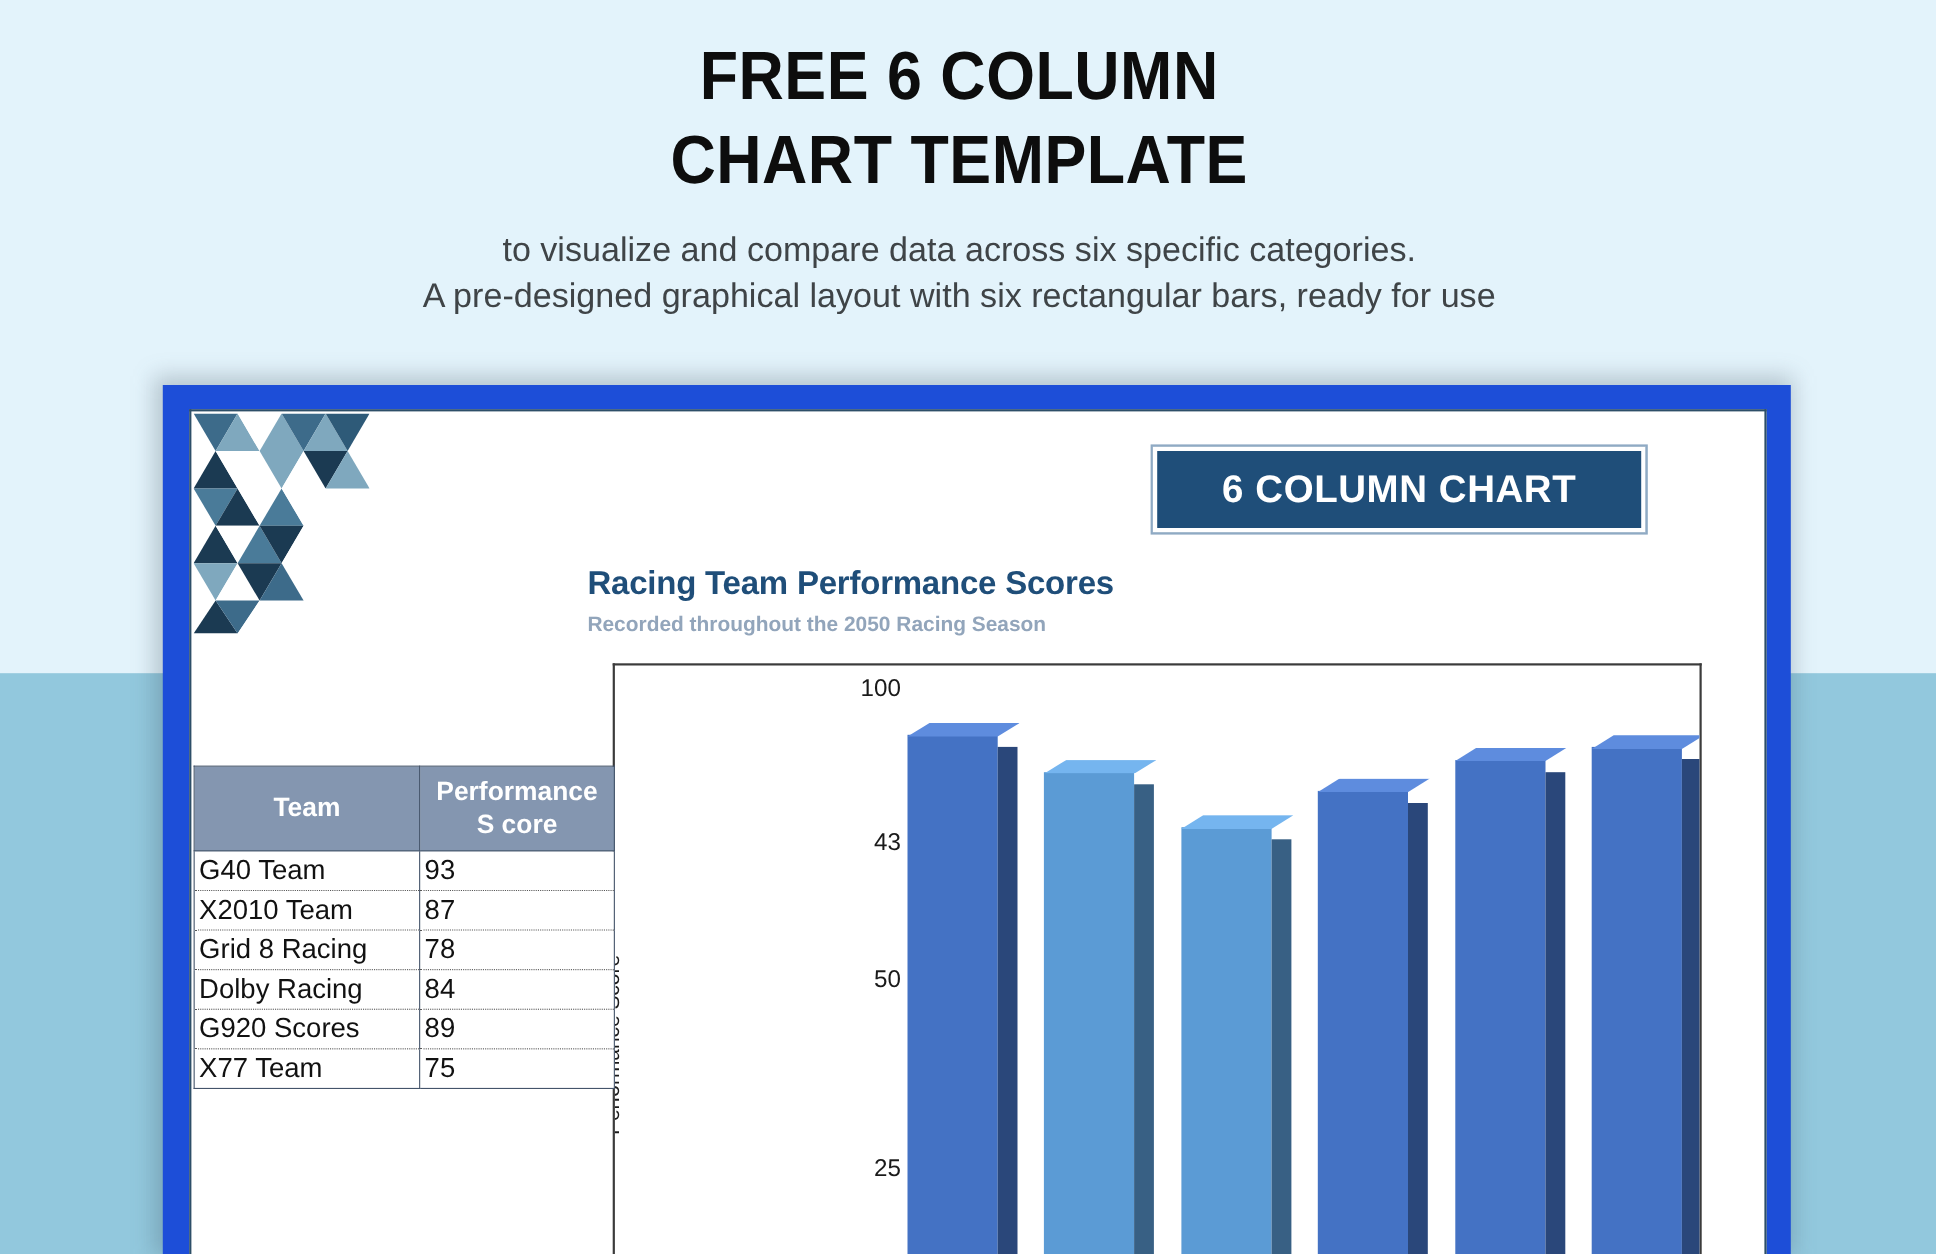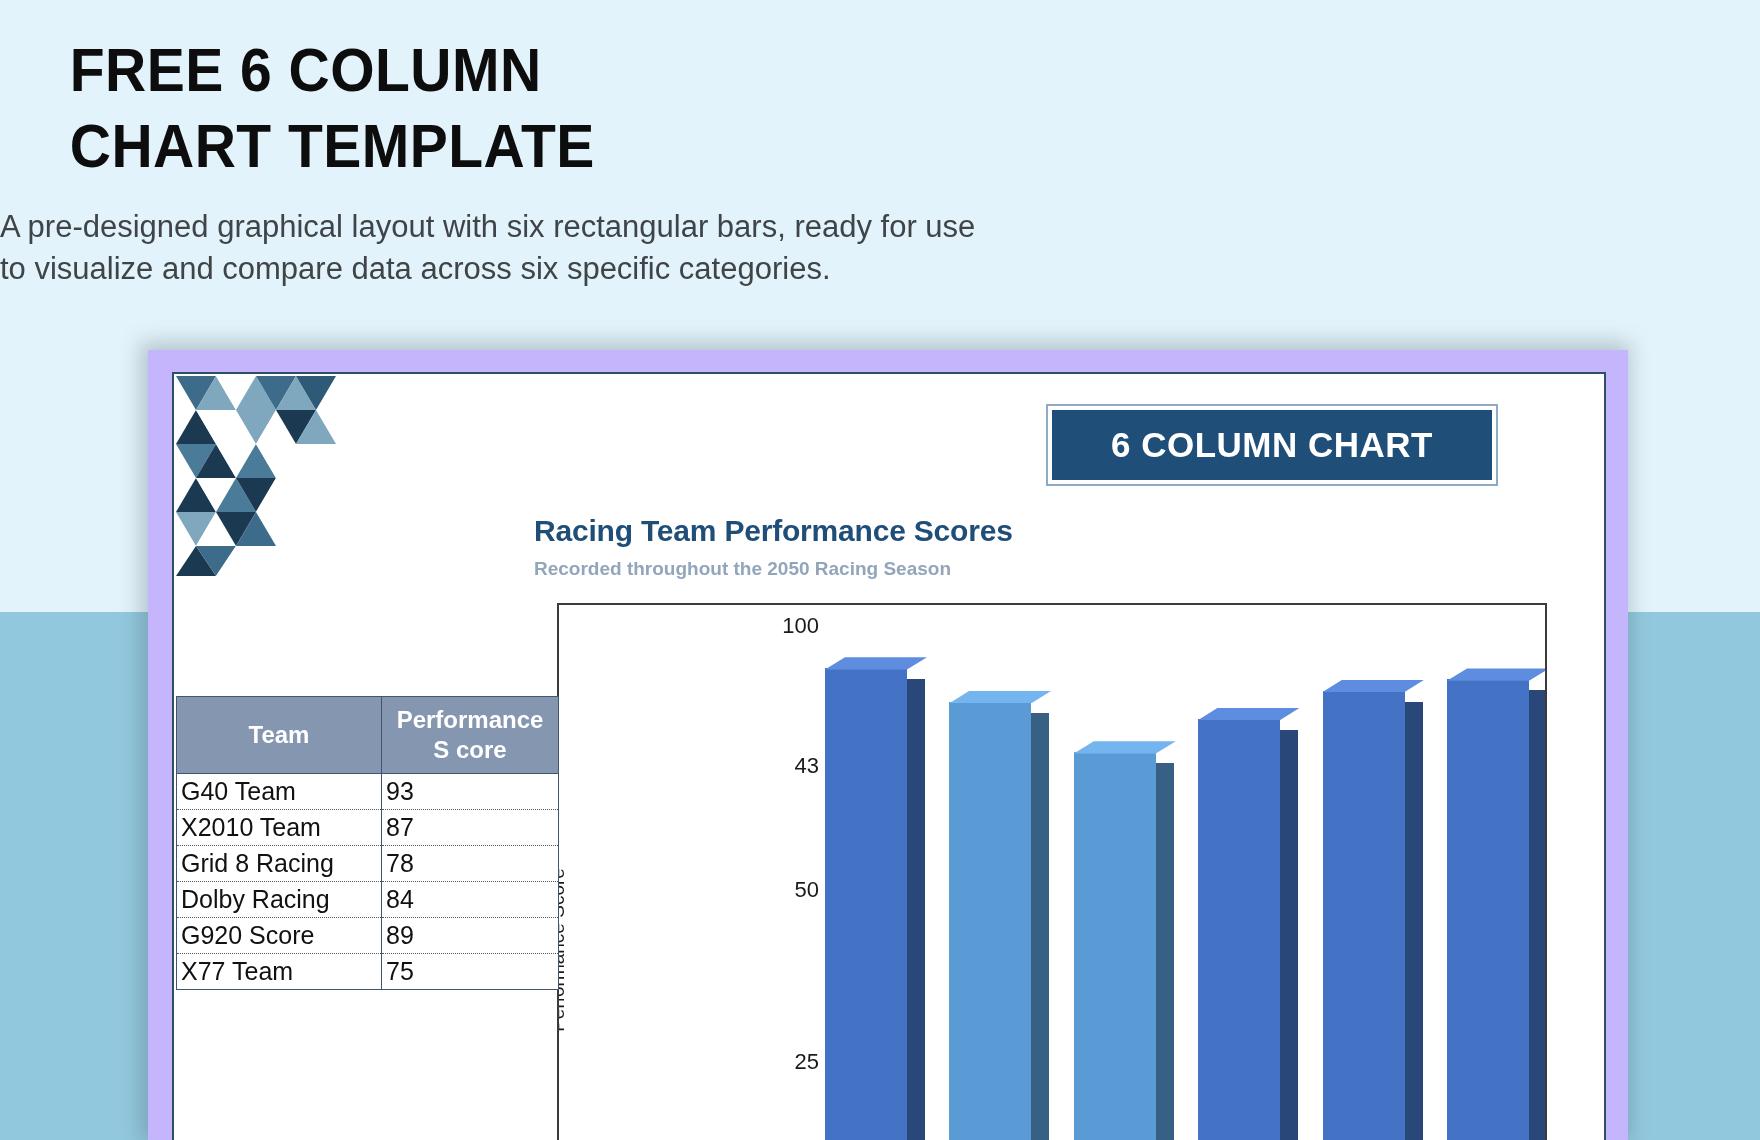--- a/index.html
+++ b/index.html
@@ -28,21 +28,21 @@
     left: 0; top: 612px;
     width: 1760px; height: 528px;
     background: #92c8dd;
   }
 
   
   .promo {
     position: absolute;
     left: 0; top: 0;
     width: 1744px;
-    text-align: left;
+    text-align: center;
     z-index: 5;
   }
   .promo-title {
     font-family: "Liberation Sans", sans-serif;
     font-weight: 700;
     font-size: 62px;
     line-height: 76px;
     letter-spacing: 0.5px;
     color: #0d0d0d;
     padding-top: 32px;
@@ -64,21 +64,21 @@
     left: 140px; top: 342px;
     width: 1490px; height: 800px;
     background: rgba(60,80,95,0.28);
     filter: blur(10px);
     z-index: 8;
   }
   .doc-card {
     position: absolute;
     left: 148px; top: 350px;
     width: 1480px; height: 790px;
-    background: #c4b5fd;
+    background: #1d4ed8;
     z-index: 10;
     overflow: hidden;
   }
   .doc-inner {
     position: absolute;
     left: 24px; top: 22px;
     width: 1434px; height: 768px;
     border: 2px solid #2d4f६8;
     border: 2px solid #2d4f68;
     border-bottom: none;
@@ -228,22 +228,22 @@
 
 <div class="bg-top"></div>
 <div class="bg-bottom"></div>
 
 <div class="promo">
   <div class="promo-title">
     <span class="line">FREE 6 COLUMN</span>
     <span class="line">CHART TEMPLATE</span>
   </div>
   <div class="promo-sub">
+    <span class="line">to visualize and compare data across six specific categories.</span>
     <span class="line">A pre-designed graphical layout with six rectangular bars, ready for use</span>
-    <span class="line">to visualize and compare data across six specific categories.</span>
   </div>
 </div>
 
 <div class="doc-shadow"></div>
 
 <div class="doc-card">
   <div class="doc-inner">
 
     <div class="mosaic">
       <svg width="160" height="200" viewBox="0 0 160 200" xmlns="http://www.w3.org/2000/svg">
@@ -364,21 +364,21 @@
           </tr>
           <tr>
             <td>Grid 8 Racing</td>
             <td>78</td>
           </tr>
           <tr>
             <td>Dolby Racing</td>
             <td>84</td>
           </tr>
           <tr>
-            <td>G920 Score</td>
+            <td>G920 Scores</td>
             <td>89</td>
           </tr>
           <tr>
             <td>X77 Team</td>
             <td>75</td>
           </tr>
         </tbody>
     </table>
 
   </div>

